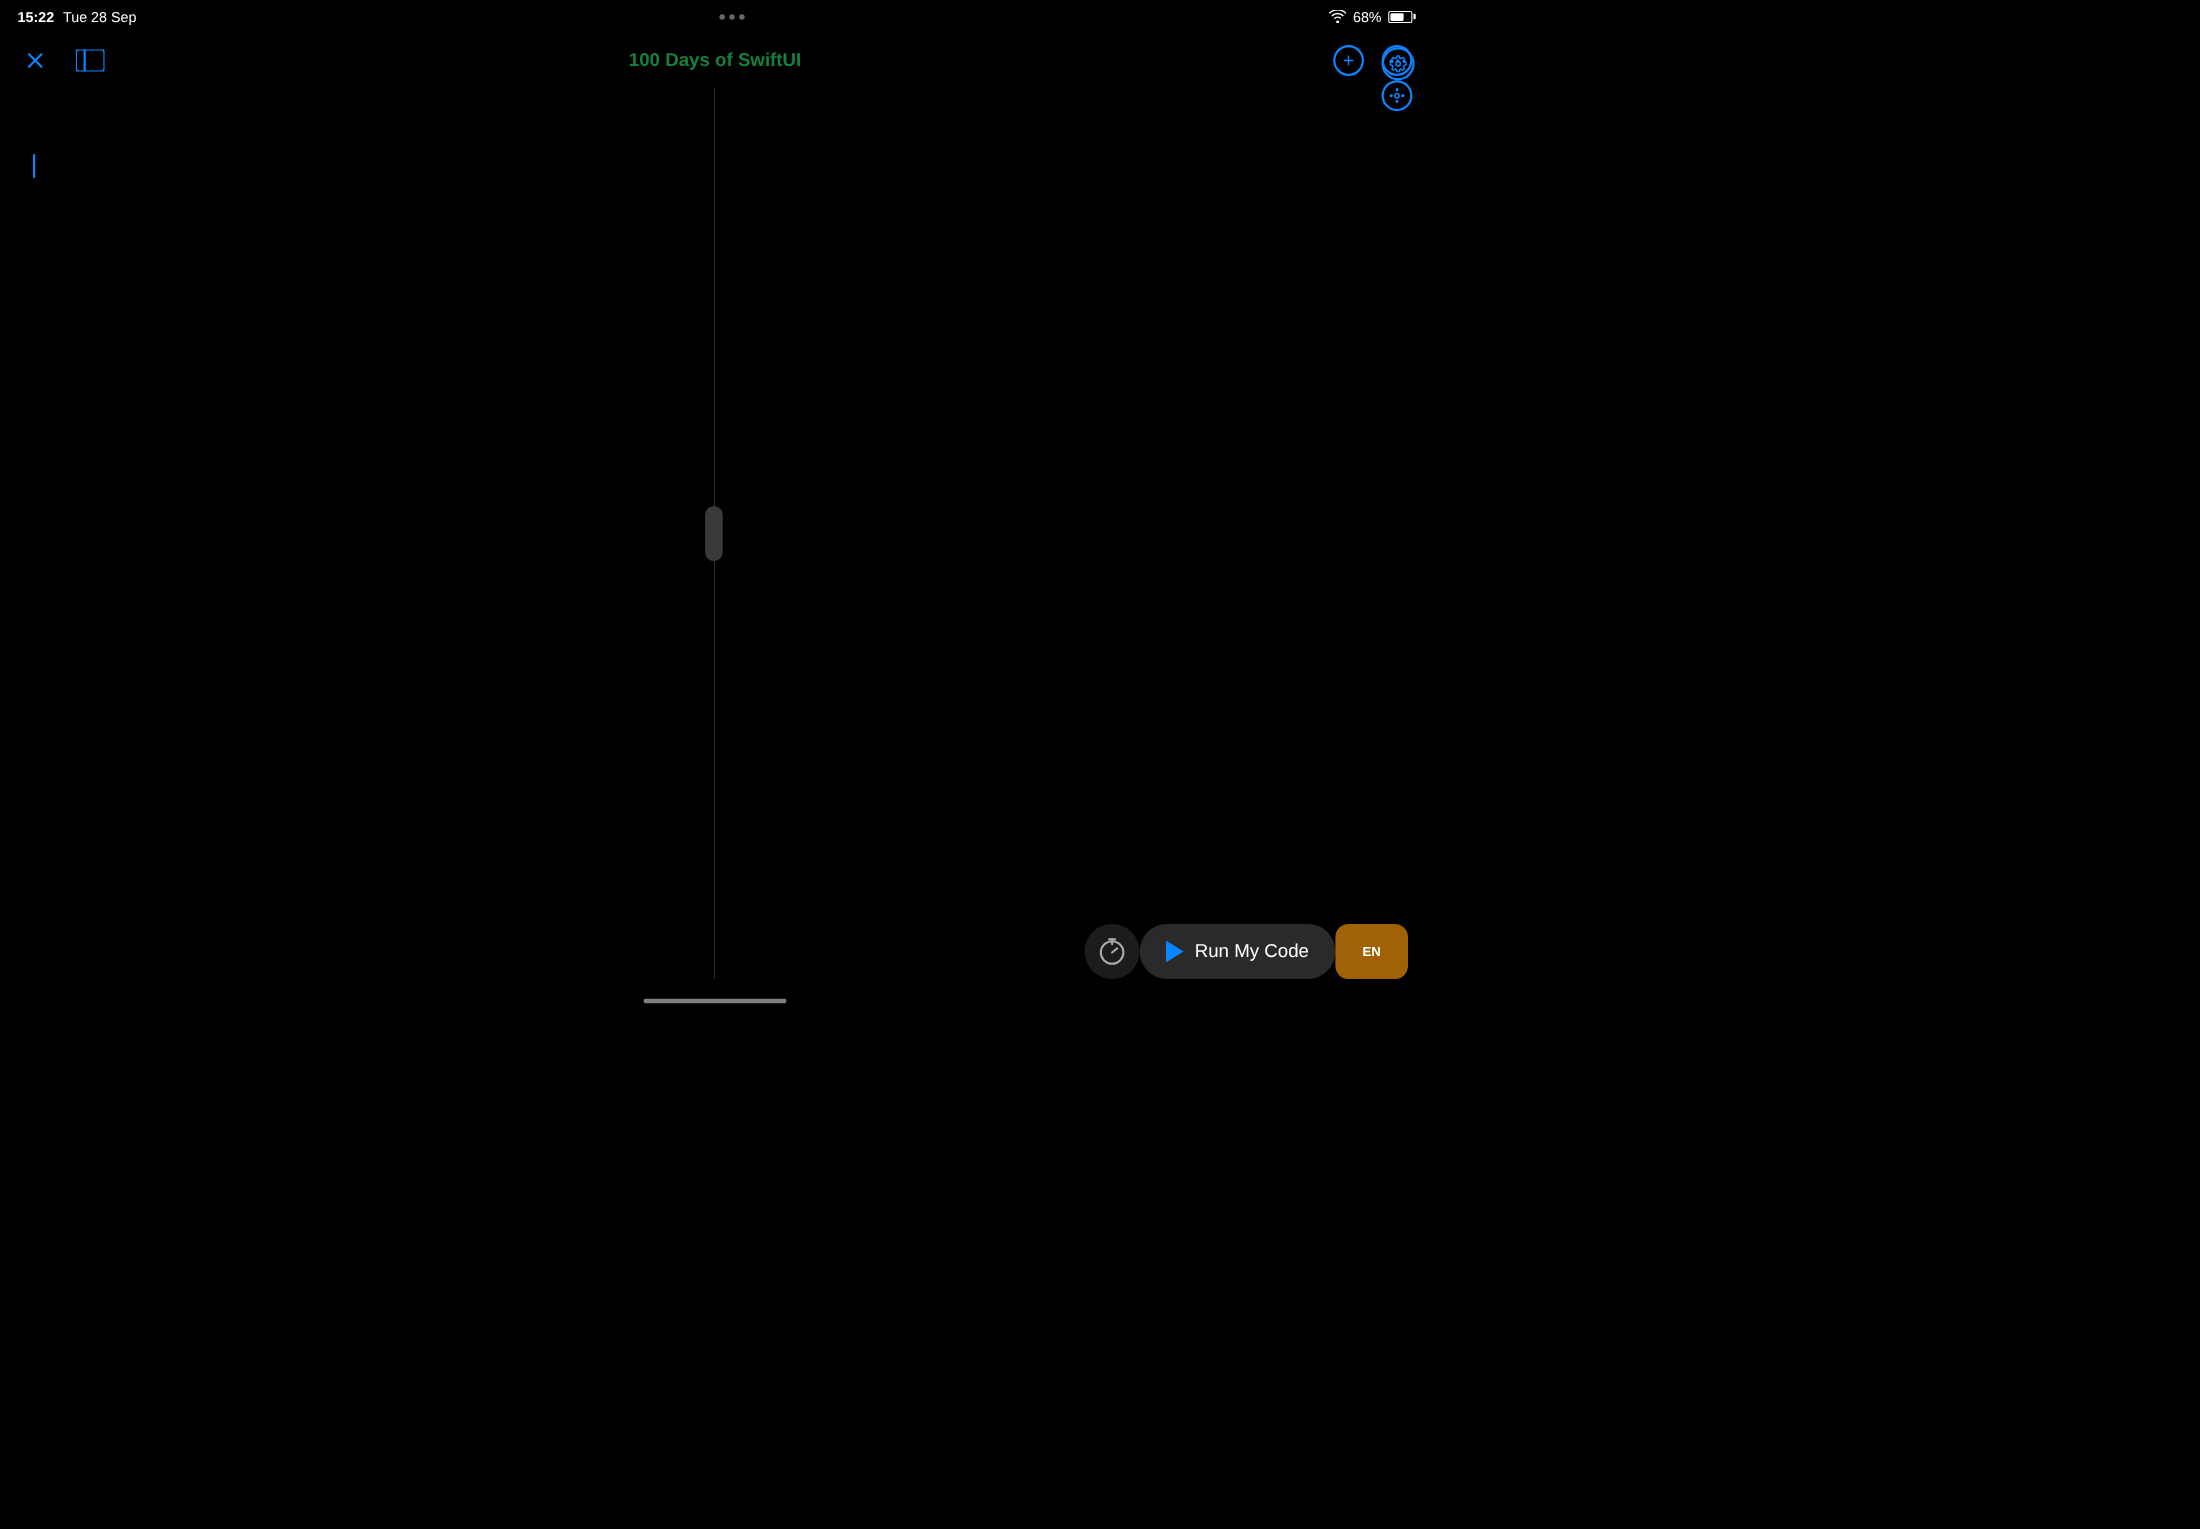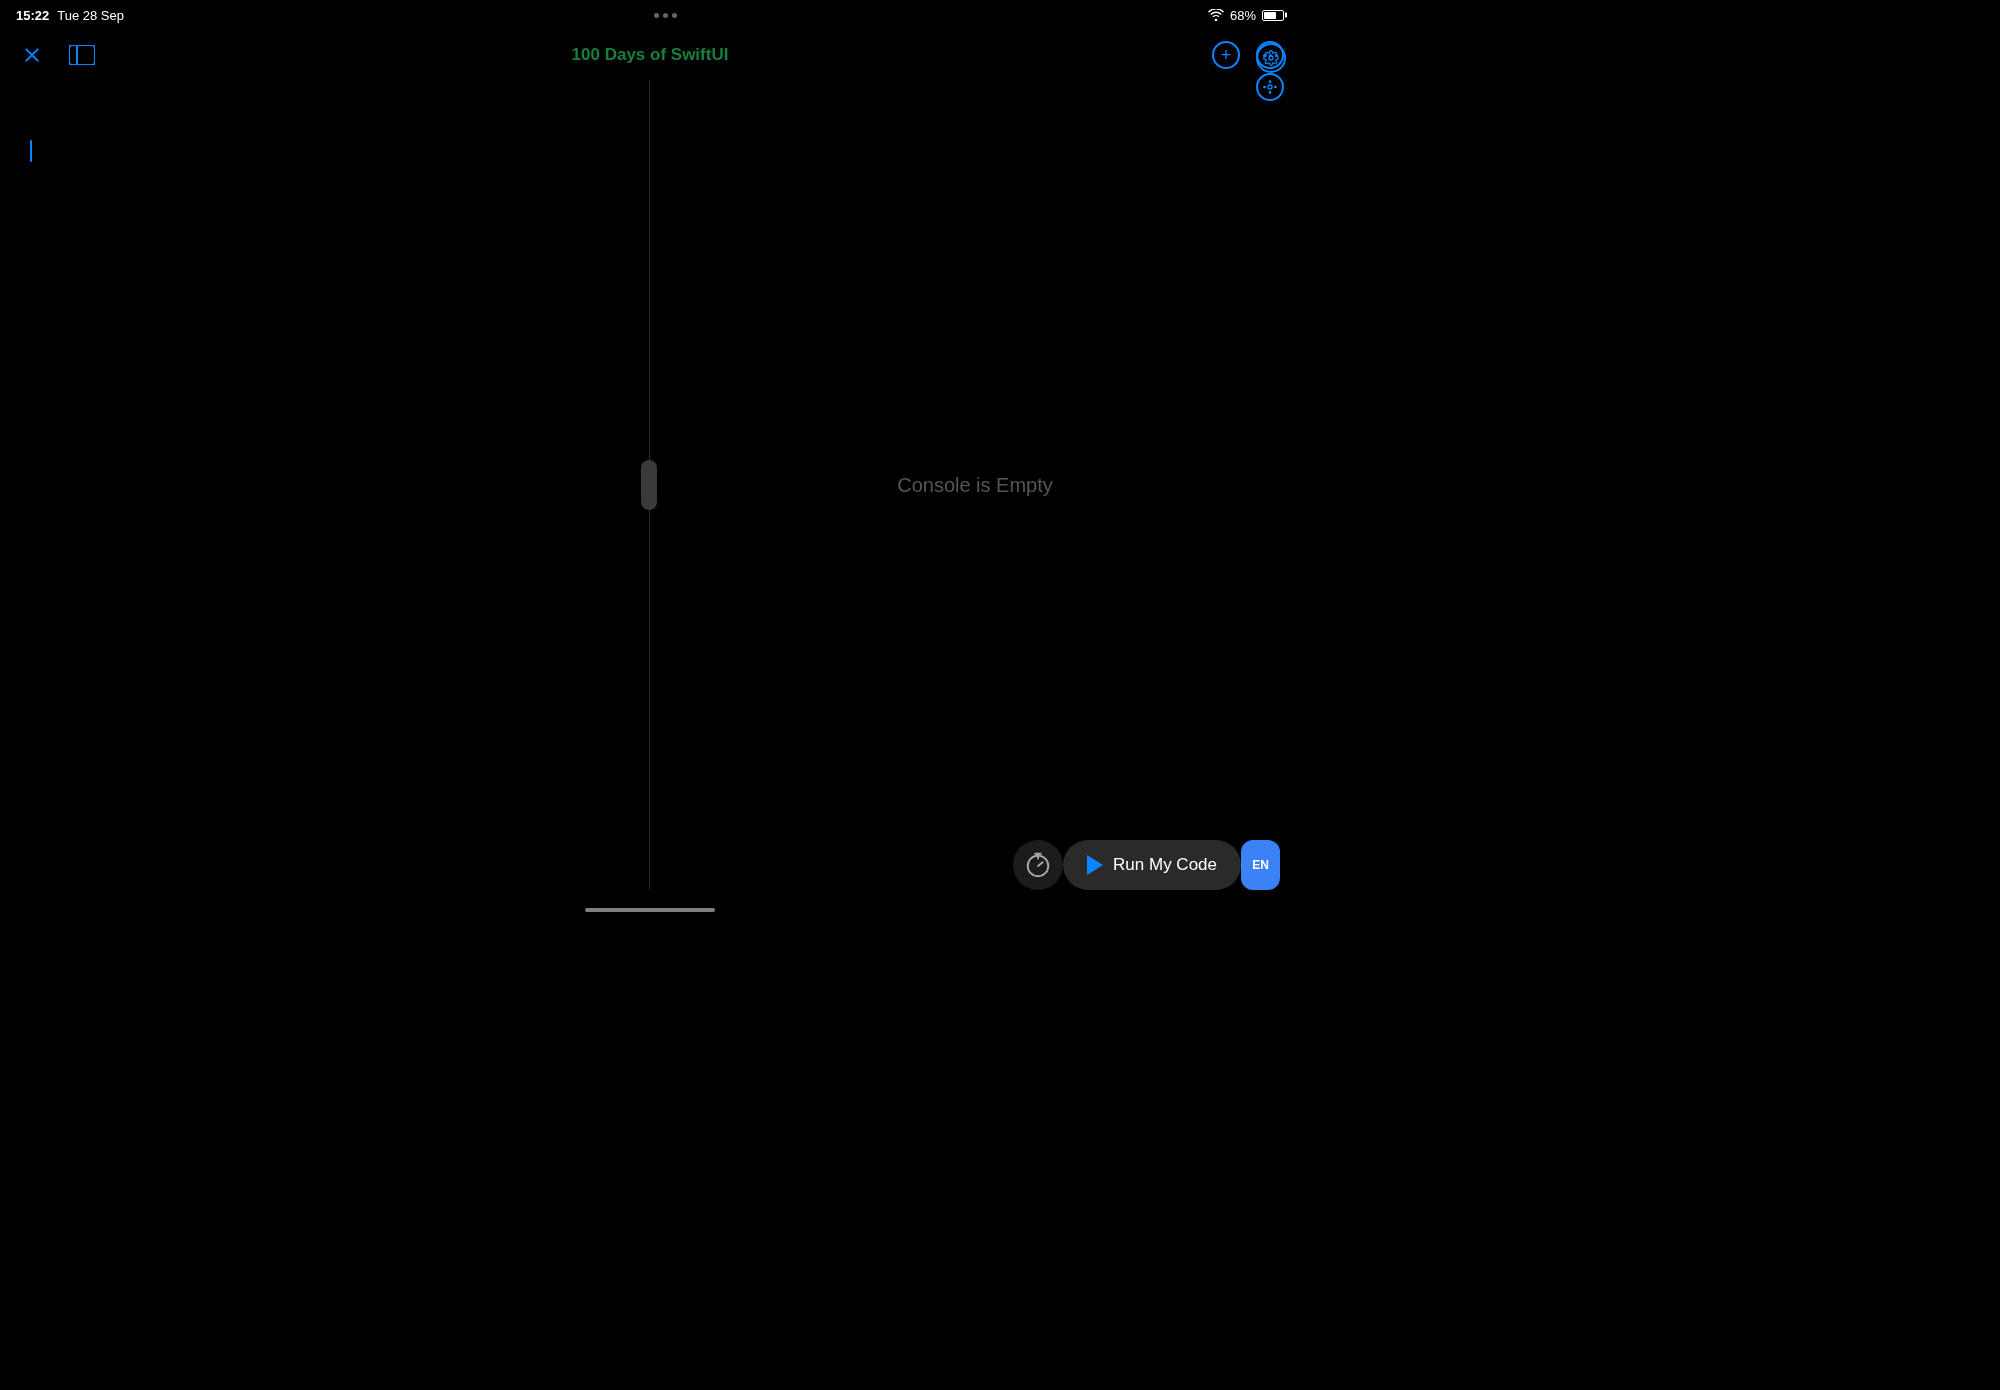--- a/index.html
+++ b/index.html
@@ -350,23 +350,23 @@
       border-left: 16px solid #0a84ff;
     }
 
     .run-label {
       color: #fff;
       font-size: 17px;
       font-weight: 500;
     }
 
     .keyboard-btn {
-      width: 39px;
+      width: 66px;
       height: 50px;
-      background: #3b82f6;
+      background: #a16207;
       border-radius: 12px;
       display: flex;
       align-items: center;
       justify-content: center;
       cursor: pointer;
       border: none;
     }
 
     .keyboard-text {
       color: #fff;
@@ -464,23 +464,20 @@
 </div>
 
 <div class="main-content">
 
   <div class="editor-panel">
     <div class="cursor"></div>
 
     <div class="divider-handle"></div>
   </div>
 
-  <div class="console-panel">
-    <span class="console-empty-text">Console is Empty</span>
-  </div>
 </div>
 
 <div class="bottom-toolbar">
   <button class="timer-btn">
     <svg class="timer-icon-svg" viewBox="0 0 30 30" fill="none">
       <circle cx="15" cy="16" r="11" stroke="#aaa" stroke-width="2"></circle>
       <line x1="15" y1="8" x2="15" y2="3" stroke="#aaa" stroke-width="2" stroke-linecap="round"></line>
       <line x1="15" y1="16" x2="20" y2="12" stroke="#aaa" stroke-width="2" stroke-linecap="round"></line>
       <line x1="12" y1="3" x2="18" y2="3" stroke="#aaa" stroke-width="2" stroke-linecap="round"></line>
     </svg>

